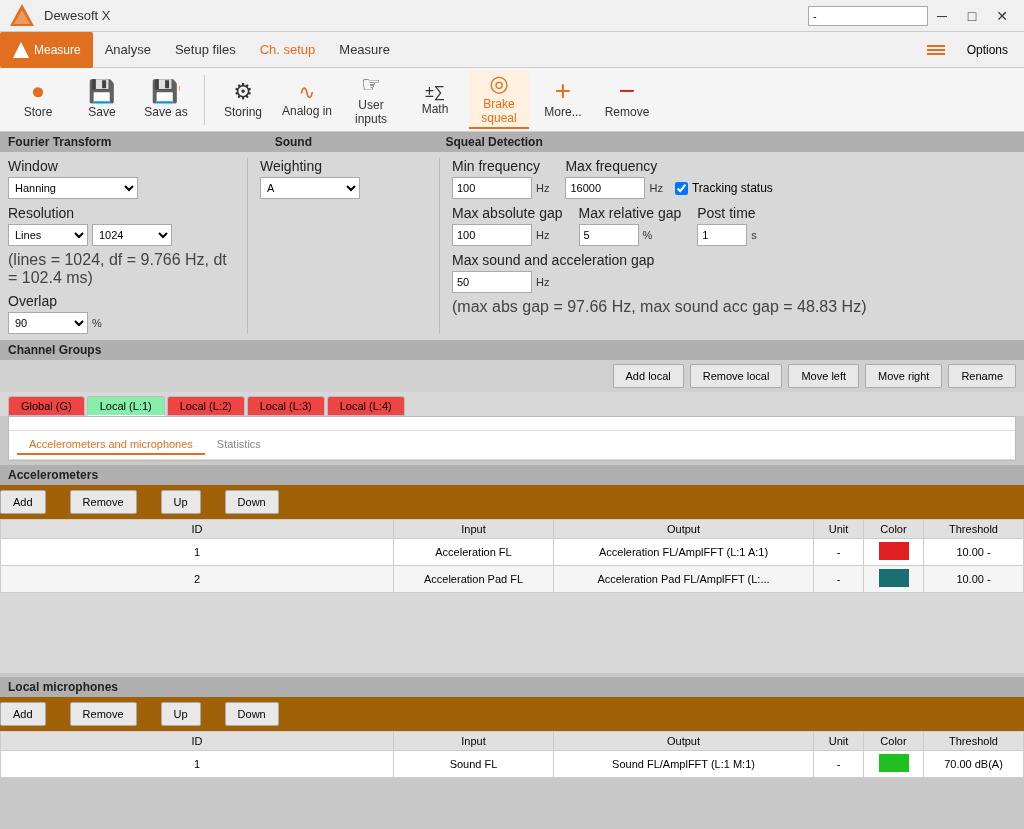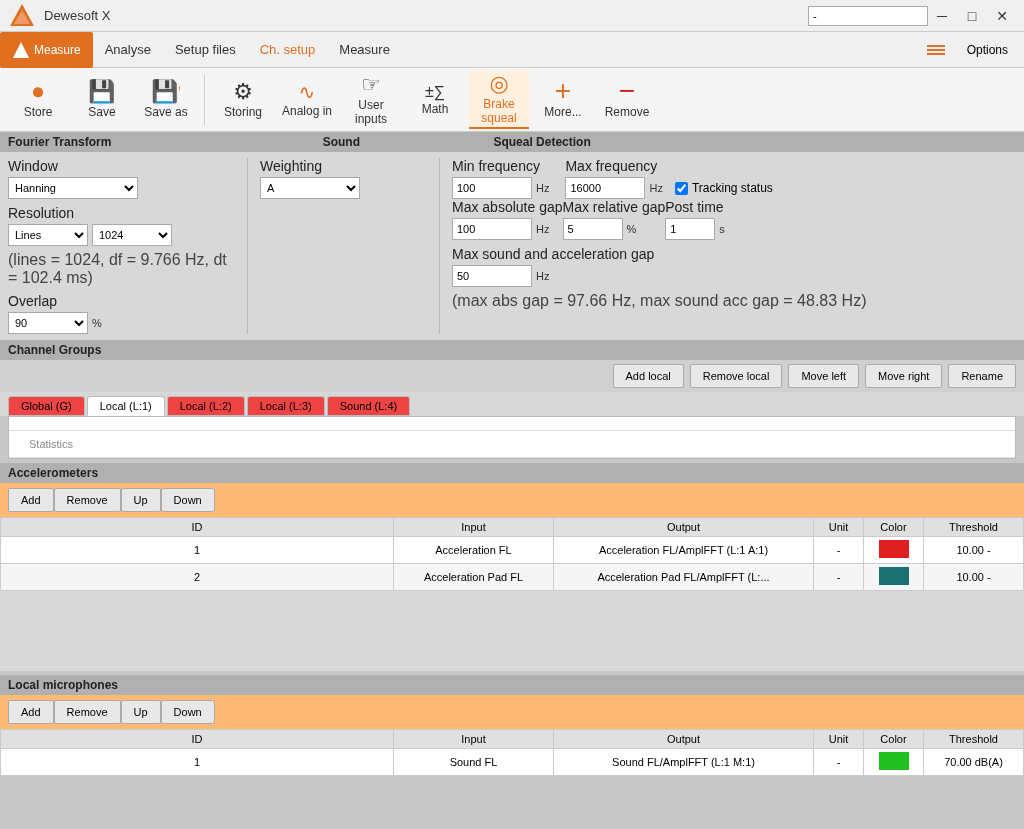--- a/index.html
+++ b/index.html
@@ -48,29 +48,29 @@
     .top-section { flex: 1; padding: 0 12px 0 0; border-right: 1px solid #bbb; margin-right: 12px; }
     .top-section:last-child { border-right: none; margin-right: 0; }
 
     
     .channel-groups-bar { display: flex; align-items: center; justify-content: flex-end; padding: 4px 8px; background: #d0d0d0; gap: 6px; }
     .btn { border: 1px solid #aaa; background: #e8e8e8; height: 24px; padding: 0 12px; cursor: pointer; font-size: 11px; border-radius: 2px; }
 
     
     .tabs-row { display: flex; padding: 4px 8px 0 8px; background: #d8d8d8; gap: 2px; }
     .tab { border: 1px solid #bbb; background: #ef4444; padding: 3px 12px; cursor: pointer; font-size: 11px; border-radius: 3px 3px 0 0; }
-    .tab.active { background: #ffffff; border-bottom-color: white; }
+    .tab.active { background: #86efac; border-bottom-color: white; }
     .tab-content { background: white; margin: 0 8px; border: 1px solid #bbb; }
     .sub-tabs-row { display: flex; padding: 4px 8px; background: white; border-bottom: 1px solid #ddd; }
     .sub-tab { padding: 3px 12px; cursor: pointer; font-size: 11px; color: #888; }
     .sub-tab.active { color: #e07020; border-bottom: 2px solid #e07020; }
 
     
-    .table-section { background: #fdba74; margin: 4px 0 0 0; }
-    .table-controls { display: flex; padding: 5px 8px; gap: 0; }
+    .table-section { background: #a16207; margin: 4px 0 0 0; }
+    .table-controls { display: flex; padding: 5px 0; gap: 24px; }
     table { width: 100%; border-collapse: collapse; background: white; }
     table th { background: #e0e0e0; border: 1px solid #ccc; padding: 3px 6px; font-size: 11px; text-align: center; font-weight: normal; }
     table td { border: 1px solid #ccc; padding: 3px 6px; font-size: 11px; text-align: center; background: white; }
     table tr:nth-child(even) td { background: #f5f5f5; }
     .color-swatch { width: 30px; height: 18px; display: inline-block; }
 
     
     .color-red { background: #e02020; }
     .color-teal { background: #1a7070; }
     .color-green { background: #20c020; }
@@ -158,21 +158,21 @@
   </button>
   <button class="toolbar-btn">
     <span class="toolbar-icon red" style="font-size:28px;line-height:0.8;">−</span>
     <span>Remove</span>
   </button>
 </div>
 
 <div class="section-header">
   <span>
     <span style="margin-right:160px;">Fourier Transform</span>
-    <span style="margin-right:130px;margin-left:48px;">Sound</span>
+    <span style="margin-right:130px;">Sound</span>
     <span>Squeal Detection</span>
   </span>
 </div>
 
 <div class="top-panel" style="background:#d8d8d8; gap:0; padding:6px 8px;">
 
   <div class="top-section" style="min-width:220px; max-width:240px;">
     <div class="field-group">
       <span class="field-label">Window</span>
       <select class="field-select" style="width:130px;">
@@ -225,21 +225,21 @@
         <div class="field-row">
           <input class="field-input" style="width: 80px;" value="16000">
           <span class="field-unit">Hz</span>
           <div class="checkbox-row" style="margin-left:8px;">
             <input type="checkbox" checked="" style="">
             <span>Tracking status</span>
           </div>
         </div>
       </div>
     </div>
-    <div style="display:flex; align-items:flex-end; ">
+    <div style="display:flex; gap:16px; align-items:flex-end; margin-top:6px;">
       <div class="field-group">
         <span class="field-label">Max absolute gap</span>
         <div class="field-row">
           <input class="field-input" style="width: 80px;" value="100">
           <span class="field-unit">Hz</span>
         </div>
       </div>
       <div class="field-group">
         <span class="field-label">Max relative gap</span>
         <div class="field-row">
@@ -277,26 +277,27 @@
   <button class="btn">Move left</button>
   <button class="btn">Move right</button>
   <button class="btn">Rename</button>
 </div>
 
 <div class="tabs-row">
   <div class="tab">Global (G)</div>
   <div class="tab active">Local (L:1)</div>
   <div class="tab">Local (L:2)</div>
   <div class="tab">Local (L:3)</div>
-  <div class="tab">Sound (L:4)</div>
+  <div class="tab">Local (L:4)</div>
 </div>
 <div class="tab-content">
   <div style="height:14px; background:white; border-bottom:1px solid #ddd;"></div>
 
   <div class="sub-tabs-row">
+    <div class="sub-tab active">Accelerometers and microphones</div>
     <div class="sub-tab">Statistics</div>
   </div>
 </div>
 
 <div class="table-section">
   <div class="section-header">
     <span>Accelerometers</span>
   </div>
   <div class="table-controls">
     <button class="btn">Add</button>

